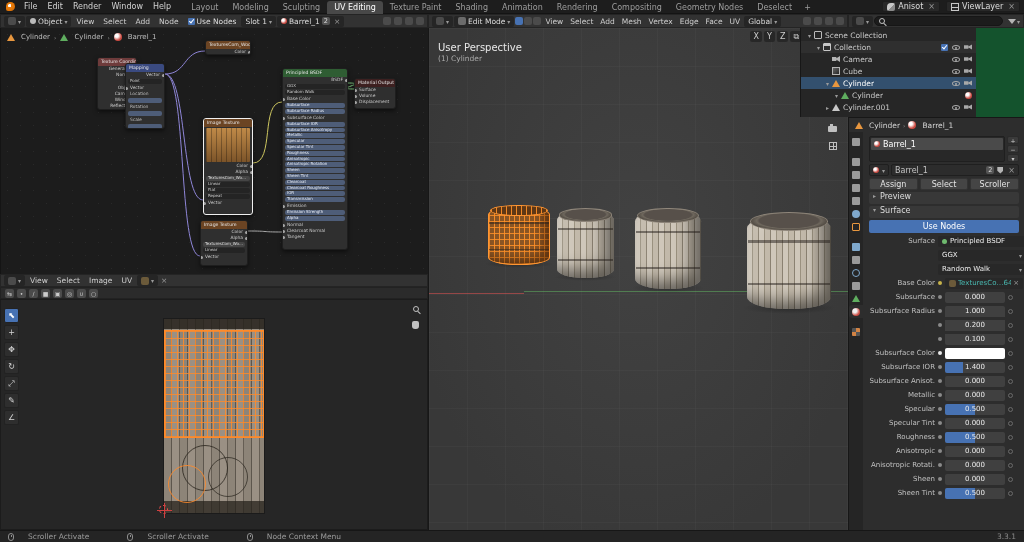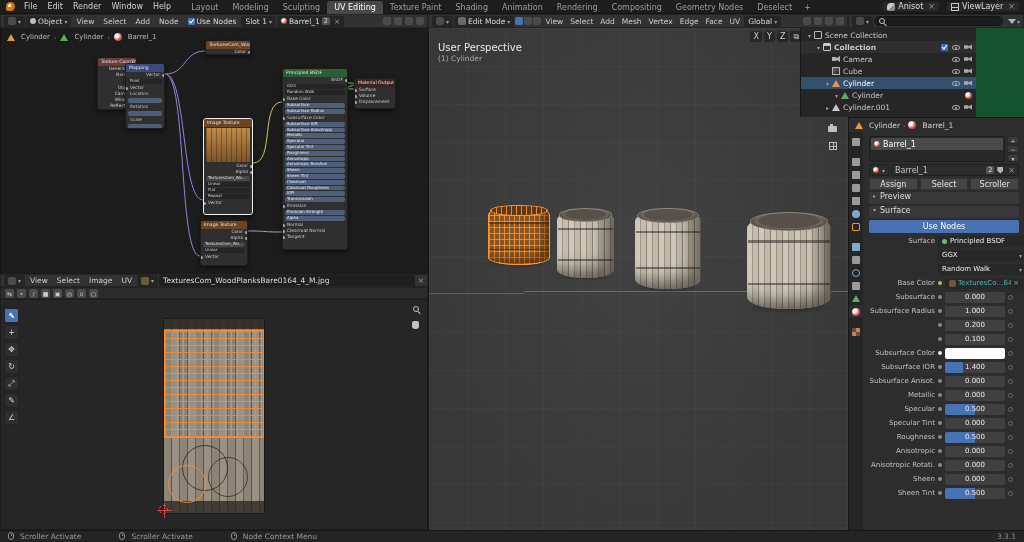--- a/index.html
+++ b/index.html
@@ -153,21 +153,21 @@
 .pfield.stack{border-radius:0}
 .pfield.stack.top{border-radius:2px 2px 0 0}
 .pfield.stack.bot{border-radius:0 0 2px 2px}
 .pfill{position:absolute;left:0;top:0;bottom:0;background:#4772b3}
 .pval{position:relative;z-index:1}
 .deco{width:5px;height:5px;border:1px solid #6a6a6a;border-radius:50%;flex:none}
 .swatch{width:60px;height:11px;border-radius:2px;background:#fff;flex:none}
 .tealtxt{color:#49b8b0;white-space:nowrap;overflow:hidden}
 
 #statusbar{left:0;top:530px;width:1024px;height:12px;background:#242424;border-top:1px solid #161616;display:flex;align-items:center;padding:0 8px;gap:38px;font-size:7.5px;color:#9a9a9a}
-.sitem{display:flex;align-items:flex-start;gap:6px}
+.sitem{display:flex;align-items:flex-end;gap:14px}
 #sb-version{margin-left:auto;color:#8a8a8a}
 </style>
 </head>
 <body>
 
 <div id="root">
   <div id="topbar" class="region">
       <span class="blogo"></span>
       <span class="menu">File</span>
       <span class="menu">Edit</span>
@@ -394,23 +394,20 @@
         <span class="caret">▾</span>
       </span>
       <span class="hmenu">View</span>
       <span class="hmenu">Select</span>
       <span class="hmenu">Image</span>
       <span class="hmenu">UV</span>
       <span class="hchip">
         <span class="sq sm" style="background: rgb(107, 90, 58);"></span>
         <span class="caret">▾</span>
       </span>
-      <span class="hchip" style="flex: 1 1 0%; background: rgb(31, 31, 31); overflow: hidden;">
-        <span style="white-space: nowrap; overflow: hidden;">TexturesCom_WoodPlanksBare0164_4_M.jpg</span>
-      </span>
       <span class="xbt">×</span>
     </div>
   <div id="uv-toolbar2" class="region">
       <span class="sq" style="display: flex; align-items: center; justify-content: center; color: rgb(204, 204, 204); font-size: 6px;">⇆</span>
       <span class="sq" style="display: flex; align-items: center; justify-content: center; color: rgb(204, 204, 204); font-size: 6px;">•</span>
       <span class="sq" style="display: flex; align-items: center; justify-content: center; color: rgb(204, 204, 204); font-size: 6px;">/</span>
       <span class="sq" style="display: flex; align-items: center; justify-content: center; color: rgb(204, 204, 204); font-size: 6px;">■</span>
       <span class="sq" style="display: flex; align-items: center; justify-content: center; color: rgb(204, 204, 204); font-size: 6px;">▣</span>
       <span class="sq" style="display: flex; align-items: center; justify-content: center; color: rgb(204, 204, 204); font-size: 6px;">◎</span>
       <span class="sq" style="display: flex; align-items: center; justify-content: center; color: rgb(204, 204, 204); font-size: 6px;">∪</span>
@@ -513,21 +510,21 @@
         <span style="width: 4px; flex: 0 0 auto;"></span>
         <span class="odis">▾</span>
         <span class="ic oi oi-scenecol"></span>
         <span style="overflow: hidden; text-overflow: ellipsis;">Scene Collection</span>
         <span class="oright"></span>
       </div>
       <div class="orow hl">
         <span style="width: 13px; flex: 0 0 auto;"></span>
         <span class="odis">▾</span>
         <span class="ic oi oi-collection"></span>
-        <span style="overflow: hidden; text-overflow: ellipsis; font-weight: bold;">Collection</span>
+        <span style="overflow: hidden; text-overflow: ellipsis;">Collection</span>
         <span class="oright">
           <span class="cb"></span>
           <span class="ic ic-eye"></span>
           <span class="ic ic-camsm"></span>
         </span>
       </div>
       <div class="orow">
         <span style="width: 22px; flex: 0 0 auto;"></span>
         <span class="odis"> </span>
         <span class="ic oi oi-camera"></span>

